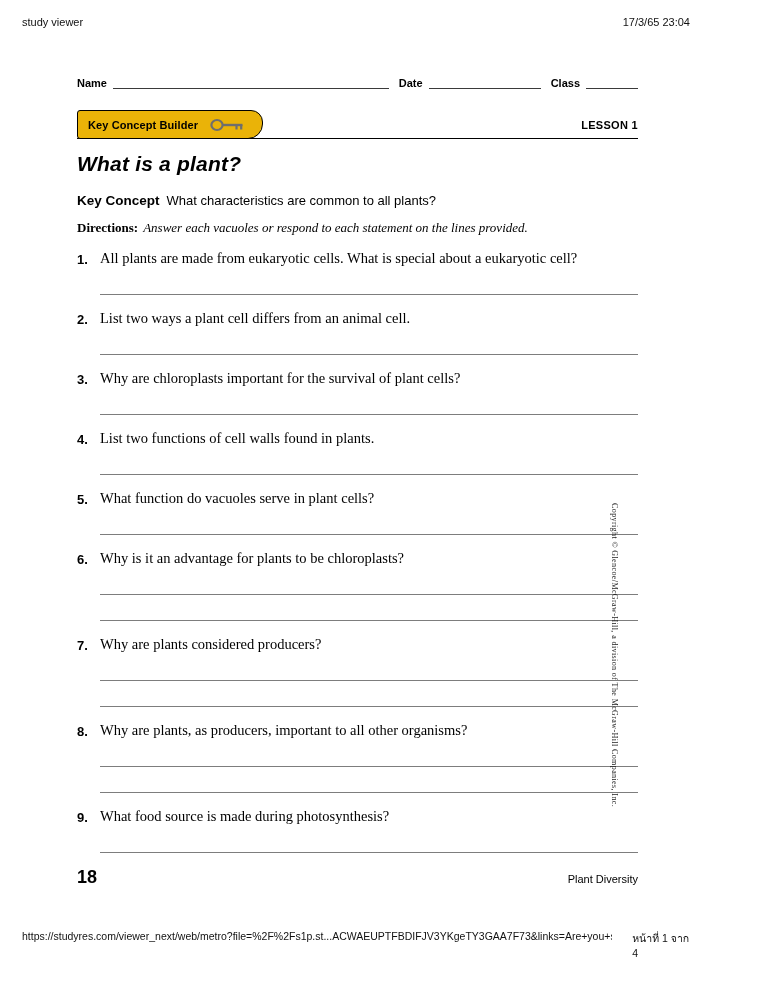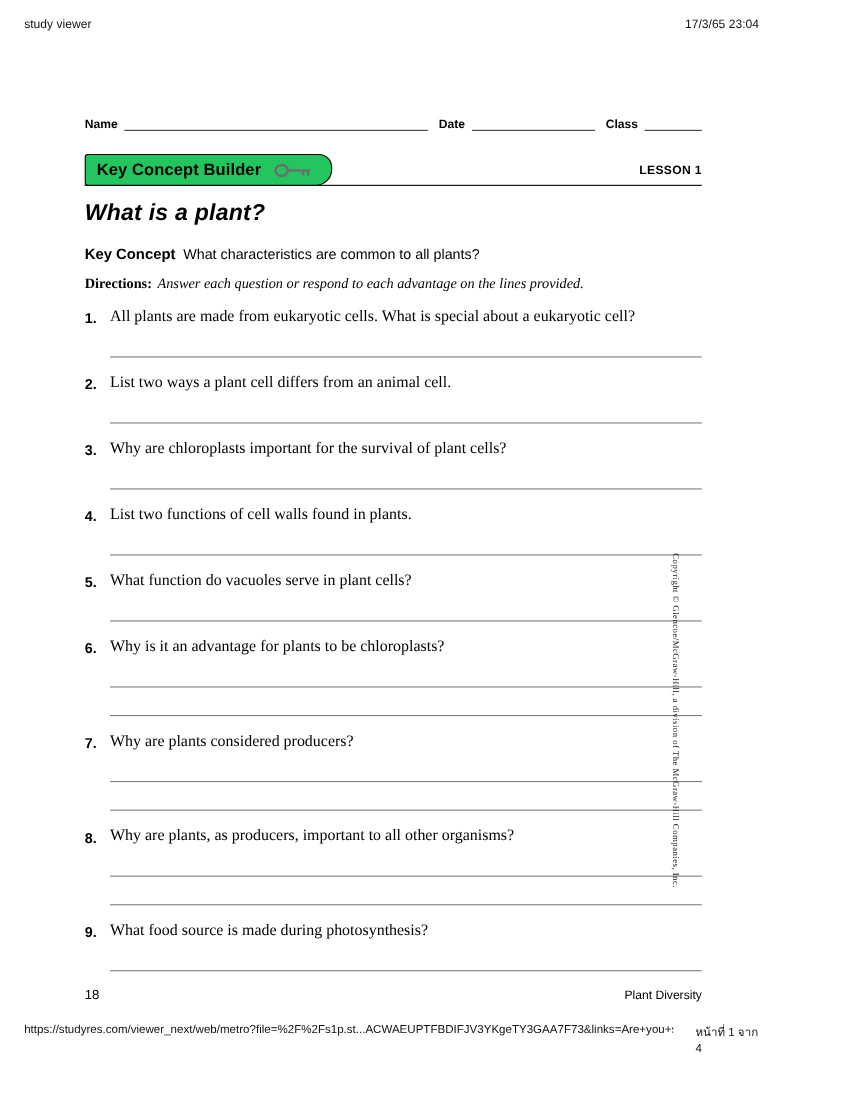--- a/index.html
+++ b/index.html
@@ -20,35 +20,35 @@
   .chrome-bottom {
     position:absolute; top:930px; left:22px; right:22px;
     display:flex; justify-content:space-between; gap:20px;
     font-size:10.5px; color:#111;
   }
   .chrome-bottom .url { white-space:nowrap; overflow:hidden; }
 
   
   .doc { position:absolute; top:0; left:0; width:768px; padding:76px 130px 0 77px; }
 
-  .field-row { display:flex; align-items:flex-end; font-size:11px; font-weight:bold; margin-bottom:22px;margin-top:30px; }
+  .field-row { display:flex; align-items:flex-end; font-size:11px; font-weight:bold; margin-bottom:22px; }
   .field-line { border-bottom:1px solid #3a3a3a; height:13px; margin-left:6px; }
   .fl-name  { flex:1; margin-right:10px; }
   .fl-date  { width:112px; margin-right:10px; }
   .fl-class { width:52px; }
 
   .banner-row {
     display:flex; justify-content:space-between; align-items:flex-end;
     border-bottom:1px solid #000; height:28px; margin-bottom:13px;
   }
   .banner-box {
     display:flex; align-items:center; gap:12px;
     border:1.6px solid #000; border-radius:3px 12px 15px 3px;
     height:29px; padding:0 18px 0 10px; margin-bottom:-1px;
-    background:#22c55e; font-weight:bold; font-size:15px; letter-spacing:.1px;
+    background:#eab308; font-weight:bold; font-size:11px; letter-spacing:.1px;
   }
   .lesson { font-weight:bold; font-size:11px; padding-bottom:7px; letter-spacing:.3px; }
 
   .doc-title { font-size:21px; font-weight:bold; font-style:italic; margin-bottom:17px; letter-spacing:.2px; }
 
   .key-concept { font-size:13px; margin-bottom:12px; }
   .key-concept .label { font-weight:bold; font-size:13.5px; margin-right:7px; }
 
   .directions { font-size:13px; margin-bottom:13px; font-family:"Liberation Serif", serif; }
   .directions .label { font-weight:bold; margin-right:5px; }
@@ -57,21 +57,21 @@
   .question { margin-bottom:14px; }
   .q-head { display:flex; font-size:14.5px; line-height:19px; }
   .q-num {
     font-weight:bold; font-family:"Liberation Sans", sans-serif;
     font-size:13px; width:23px; flex:none; padding-top:1px;
   }
   .q-text { font-family:Liberation Serif, serif; }
   .answer-line { height:26px; border-bottom:1px solid #7d7d7d; margin-left:23px; }
 
   .doc-footer { display:flex; justify-content:space-between; align-items:baseline; margin-top:4px; }
-  .page-num { font-weight:normal; font-size:12px; }
+  .page-num { font-weight:bold; font-size:18px; }
   .book-title { font-size:11px; }
 
   .copyright {
     position:absolute; top:503px; right:93px;
     writing-mode:vertical-rl; text-orientation:sideways;
     font-family:"Liberation Serif", serif; font-size:8px; color:#222; letter-spacing:.4px;
   }
 
   .key-icon-svg { display:block; }
 </style>
@@ -111,21 +111,21 @@
       <div class="lesson">LESSON 1</div>
     </div>
 
     <h1 class="doc-title">What is a plant?</h1>
 
     <p class="key-concept">
       <span class="label">Key Concept</span><span>What characteristics are common to all plants?</span>
     </p>
 
     <p class="directions">
-      <span class="label">Directions:</span><span class="txt">Answer each question or respond to each advantage on the lines provided.</span>
+      <span class="label">Directions:</span><span class="txt">Answer each vacuoles or respond to each statement on the lines provided.</span>
     </p>
 
     <div id="questions" class="questions">
         <div class="question">
           <div class="q-head">
             <span class="q-num">1.</span>
             <span class="q-text">All plants are made from eukaryotic cells. What is special about a eukaryotic cell?</span>
           </div>
           <div class="answer-line"></div>
         </div>

